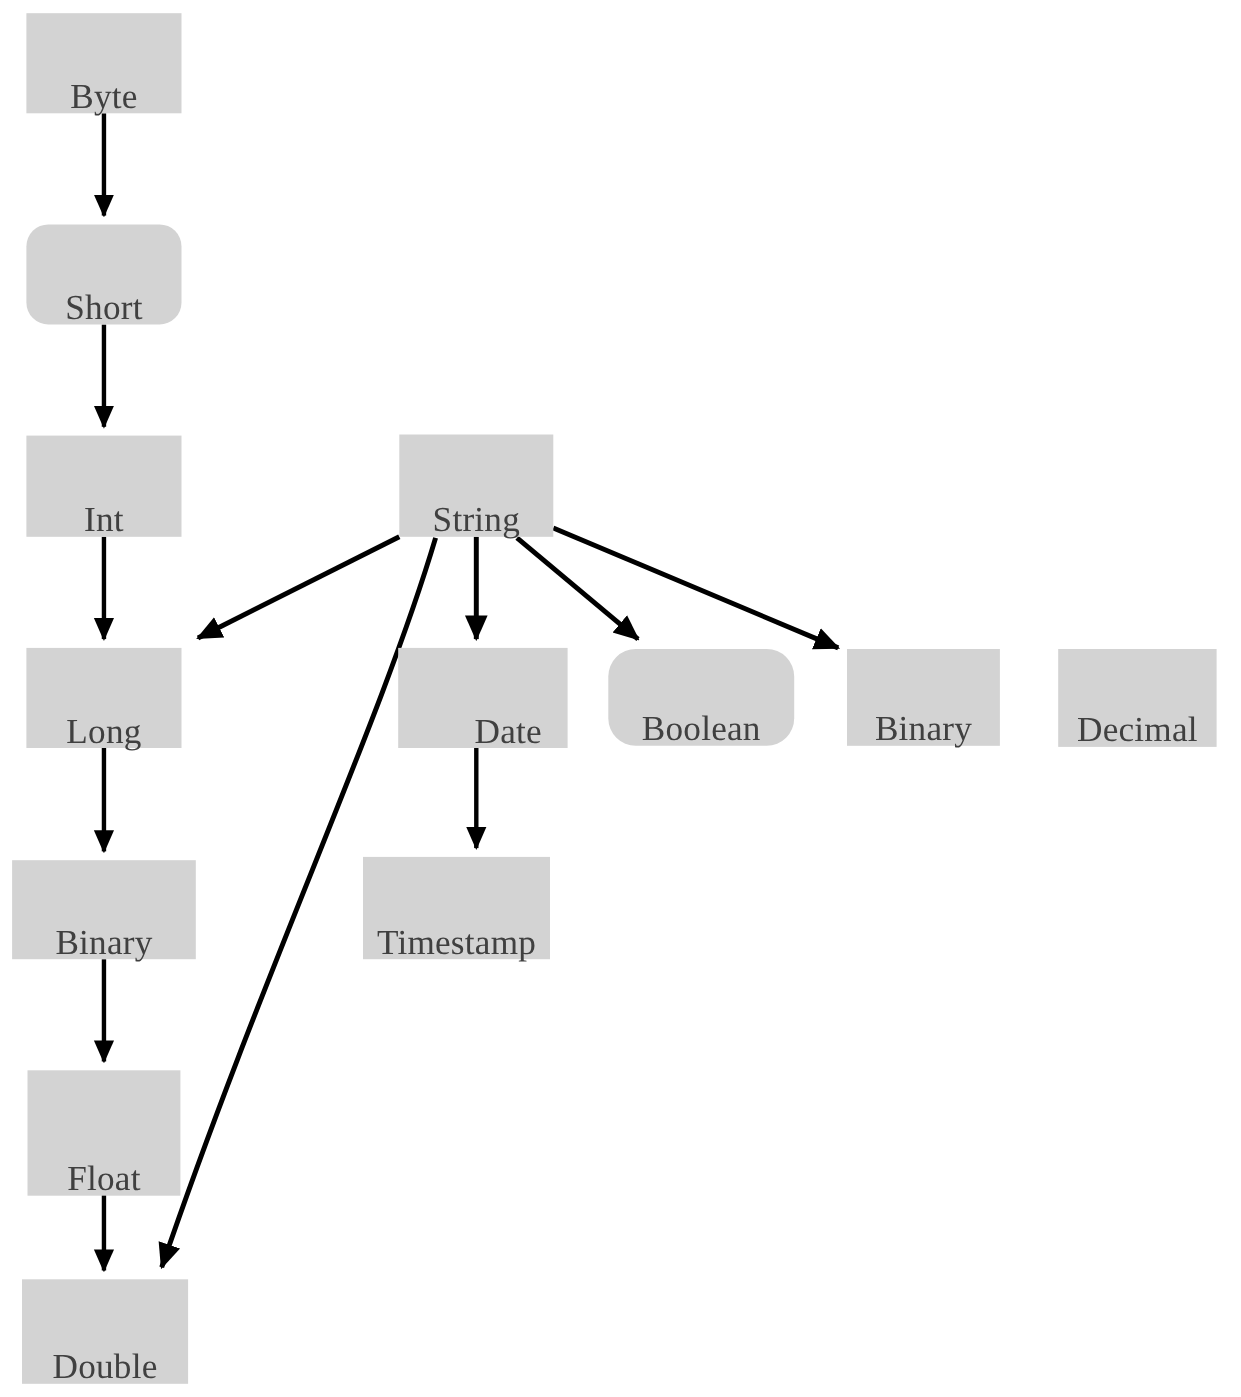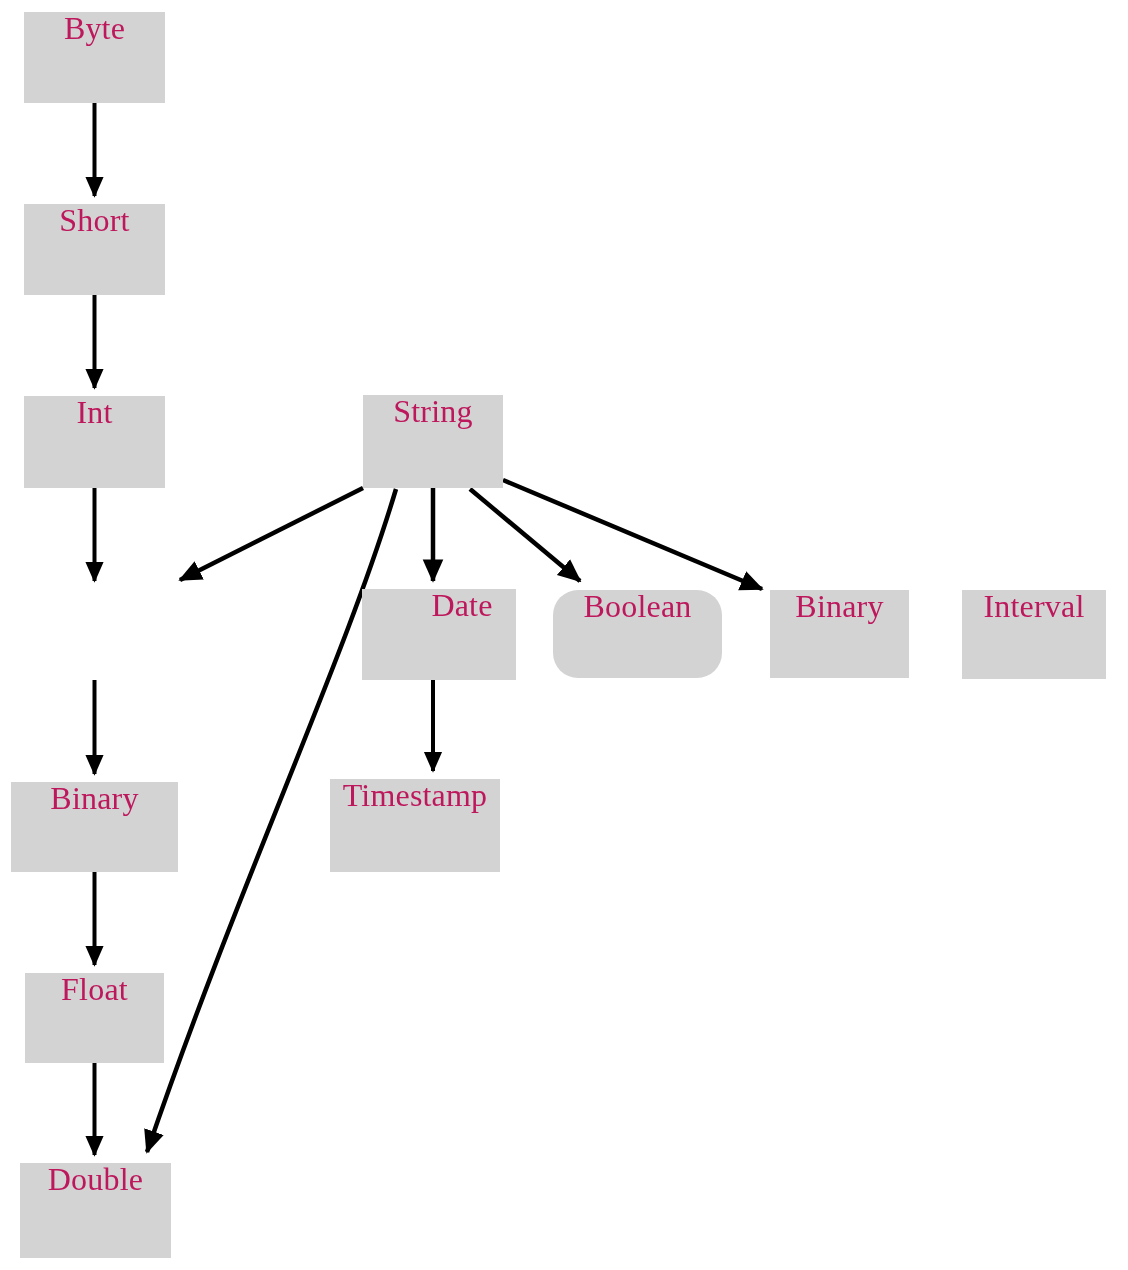--- a/index.html
+++ b/index.html
@@ -21,23 +21,23 @@
     top: 0;
     width: 1128px;
     height: 1270px;
     pointer-events: none;
   }
   .node {
     position: absolute;
     box-sizing: border-box;
     background: #d3d3d3;
     display: flex;
-    align-items: flex-start;
+    align-items: flex-end;
     justify-content: center;
-    color: #be185d;
+    color: #404040;
     font-size: 32px;
     line-height: 1;
     letter-spacing: 0.2px;
     white-space: nowrap;
   }
   .node-label {
     display: block;
   }
 </style>
 </head>
@@ -74,34 +74,37 @@
 
     <path d="M 503 480 L 762 589" fill="none" stroke="#000000" stroke-width="4.5" marker-end="url(#arrow)"></path>
 
     <path d="M 433 680 L 433 771" fill="none" stroke="#000000" stroke-width="4" marker-end="url(#arrow)"></path>
   </svg>
 
   <div class="node" style="left:24px; top:12px; width:141px; height:91px;">
     <span class="node-label">Byte</span>
   </div>
 
-  <div class="node" style="left:24px; top:204px; width:141px; height:91px;">
+  <div class="node" style="left:24px; top:204px; width:141px; height:91px;border-radius:20px;">
     <span class="node-label">Short</span>
   </div>
 
   <div class="node" style="left:24px; top:396px; width:141px; height:92px;">
     <span class="node-label">Int</span>
   </div>
 
+  <div class="node" style="left:24px; top:589px; width:141px; height:91px;">
+    <span class="node-label">Long</span>
+  </div>
 
   <div class="node" style="left:11px; top:782px; width:167px; height:90px;">
     <span class="node-label">Binary</span>
   </div>
 
-  <div class="node" style="left:25px; top:973px; width:139px; height:90px;">
+  <div class="node" style="left:25px; top:973px; width:139px; height:114px;">
     <span class="node-label">Float</span>
   </div>
 
   <div class="node" style="left:20px; top:1163px; width:151px; height:95px;">
     <span class="node-label">Double</span>
   </div>
 
   <div class="node" style="left:363px; top:395px; width:140px; height:93px;">
     <span class="node-label">String</span>
   </div>
@@ -116,16 +119,16 @@
 
   <div class="node" style="left:553px; top:590px; width:169px; height:88px;border-radius:25px;">
     <span class="node-label">Boolean</span>
   </div>
 
   <div class="node" style="left:770px; top:590px; width:139px; height:88px;">
     <span class="node-label">Binary</span>
   </div>
 
   <div class="node" style="left:962px; top:590px; width:144px; height:89px;">
-    <span class="node-label">Interval</span>
+    <span class="node-label">Decimal</span>
   </div>
 
 </div>
 
 </body></html>

